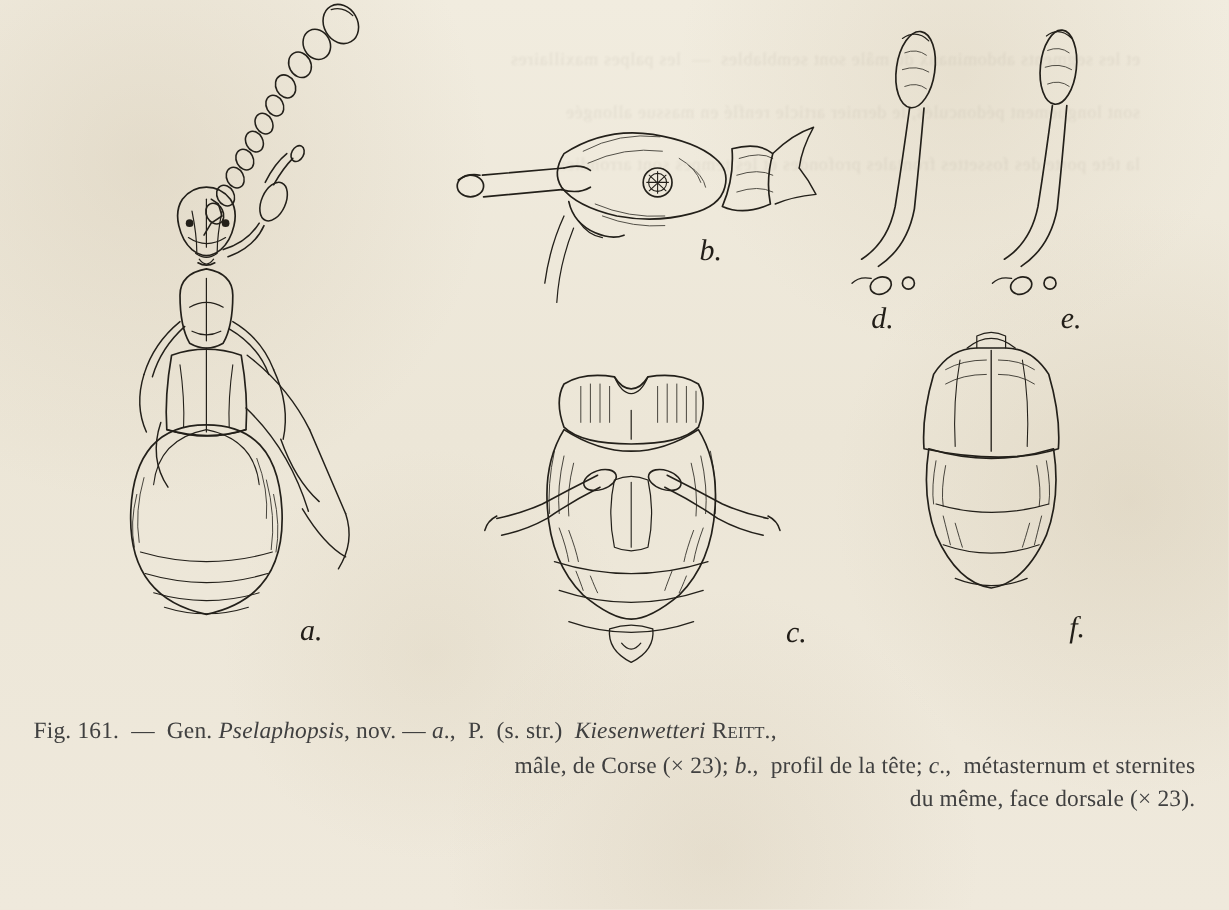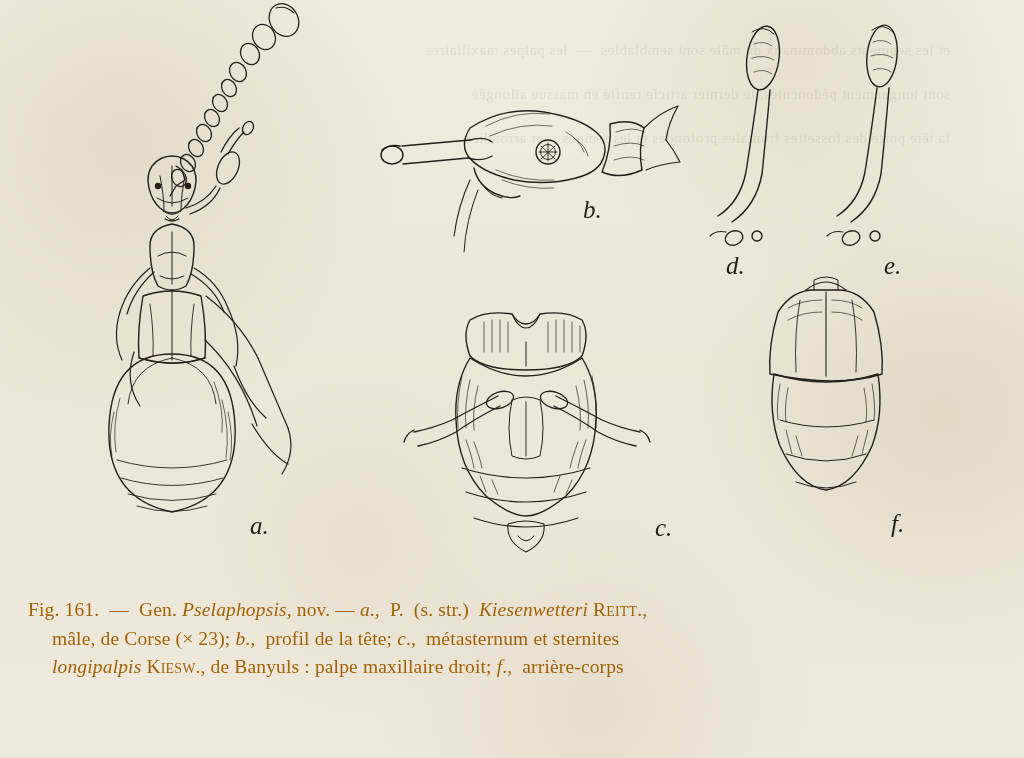--- a/index.html
+++ b/index.html
@@ -69,26 +69,26 @@
     left: 0;
     top: 596px;
     width: 1024px;
     padding: 0 28px 0 28px;
     box-sizing: border-box;
   }
   #caption-text {
     font-family: "Liberation Serif", serif;
     font-size: 19.5px;
     line-height: 28.5px;
-    color: #a16207;
+    color: #404040;
     text-align: left;
     letter-spacing: 0.15px;
   }
   .ln { display: block; white-space: pre; }
-  .ln.indent { padding-left: 24px; }
+  .ln.indent { padding-left: 24px; text-align: right; }
   .it { font-style: italic; }
   .sc { font-variant: small-caps; }
 </style>
 </head>
 <body>
 
 <div id="page">
 
   <div id="paper-texture"></div>
 
@@ -334,17 +334,17 @@
     <div class="fig-letter" style="left:655px; top:514px;">c.</div>
     <div class="fig-letter" style="left:726px; top:252px;">d.</div>
     <div class="fig-letter" style="left:884px; top:252px;">e.</div>
     <div class="fig-letter" style="left:891px; top:510px;">f.</div>
   </div>
 
   <div id="caption">
     <div id="caption-text">
         <span class="ln"><span>Fig. 161.  —  Gen. </span><span class="it">Pselaphopsis</span><span>, nov. — </span><span class="it">a</span><span>.,  P.  (s. str.)  </span><span class="it">Kiesenwetteri</span><span> </span><span class="sc">Reitt</span><span>.,</span></span>
         <span class="ln indent"><span>mâle, de Corse (× 23); </span><span class="it">b</span><span>.,  profil de la tête; </span><span class="it">c</span><span>.,  métasternum et sternites</span></span>
-        <span class="ln indent"><span class="it">longipalpis</span><span> </span><span class="sc">Kiesw</span><span>., de Banyuls : palpe maxillaire droit; </span><span class="it">f</span><span>.,  arrière-corps</span></span>
+        <span class="ln indent"><span>du même, face dorsale (× 23).</span></span>
       </div>
   </div>
 
 </div>
 
 </body></html>

